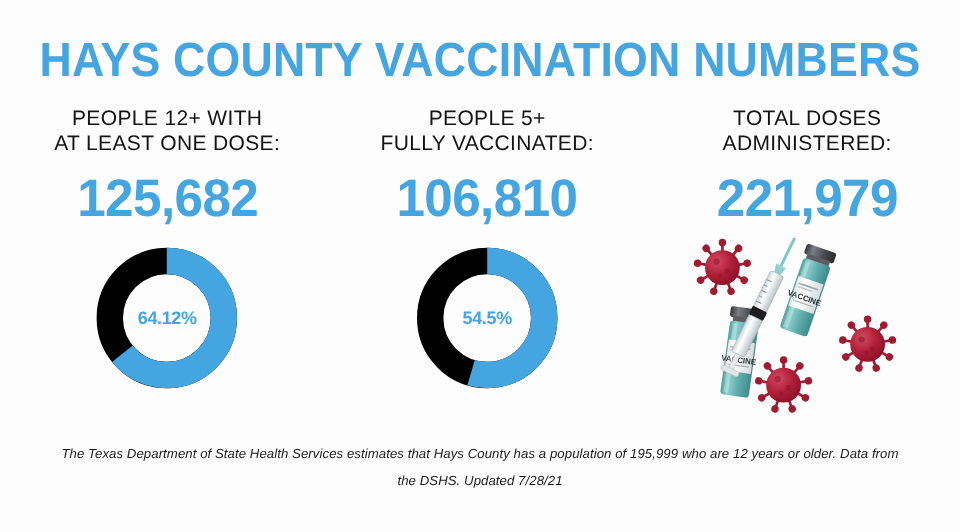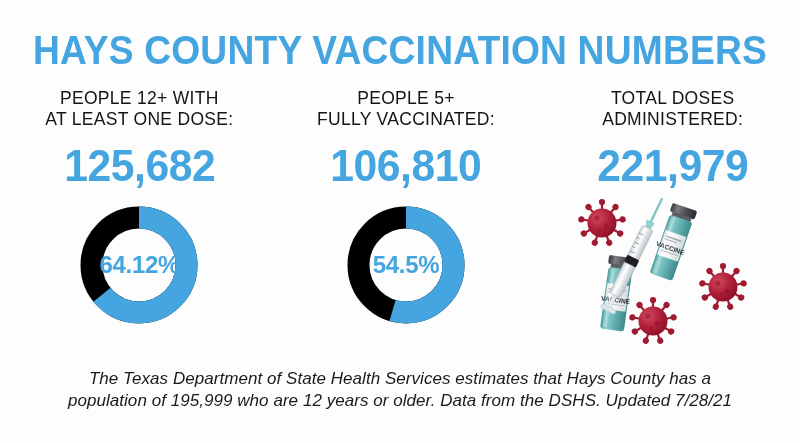--- a/index.html
+++ b/index.html
@@ -85,21 +85,21 @@
     height: 124px;
   }
   .donut-wrap svg { display: block; }
   .donut-label {
     position: absolute;
     top: 0; left: 0;
     width: 124px; height: 124px;
     display: flex;
     align-items: center;
     justify-content: center;
-    font-size: 24px;
+    font-size: 15px;
     font-weight: bold;
     color: #44a5e0;
     letter-spacing: -0.3px;
     font-family: "Liberation Sans", sans-serif;
   }
 
   
   .illustration {
     margin-top: 4px;
     position: relative;
@@ -110,21 +110,21 @@
 
   
   .footnote {
     position: absolute;
     left: 50px;
     top: 368px;
     width: 700px;
     text-align: center;
     font-family: "Liberation Sans", sans-serif;
     font-style: italic;
-    font-size: 17px;
+    font-size: 11px;
     line-height: 22px;
     color: #1a1a1a;
     letter-spacing: 0.05px;
   }
 </style>
 </head>
 <body>
 
 <div id="infographic">
 

